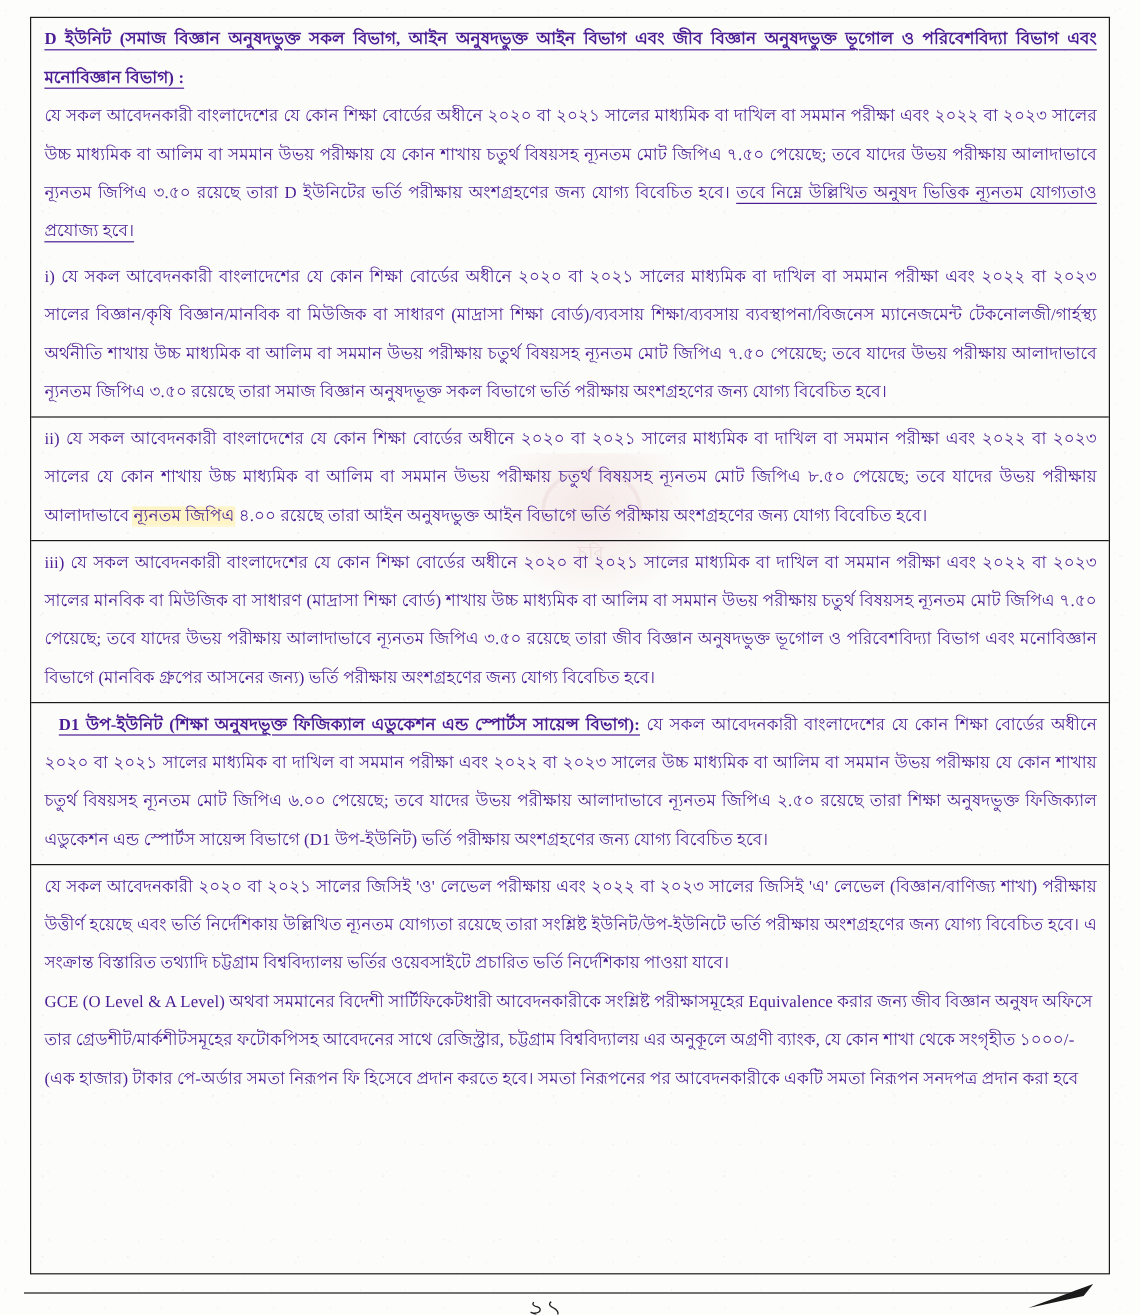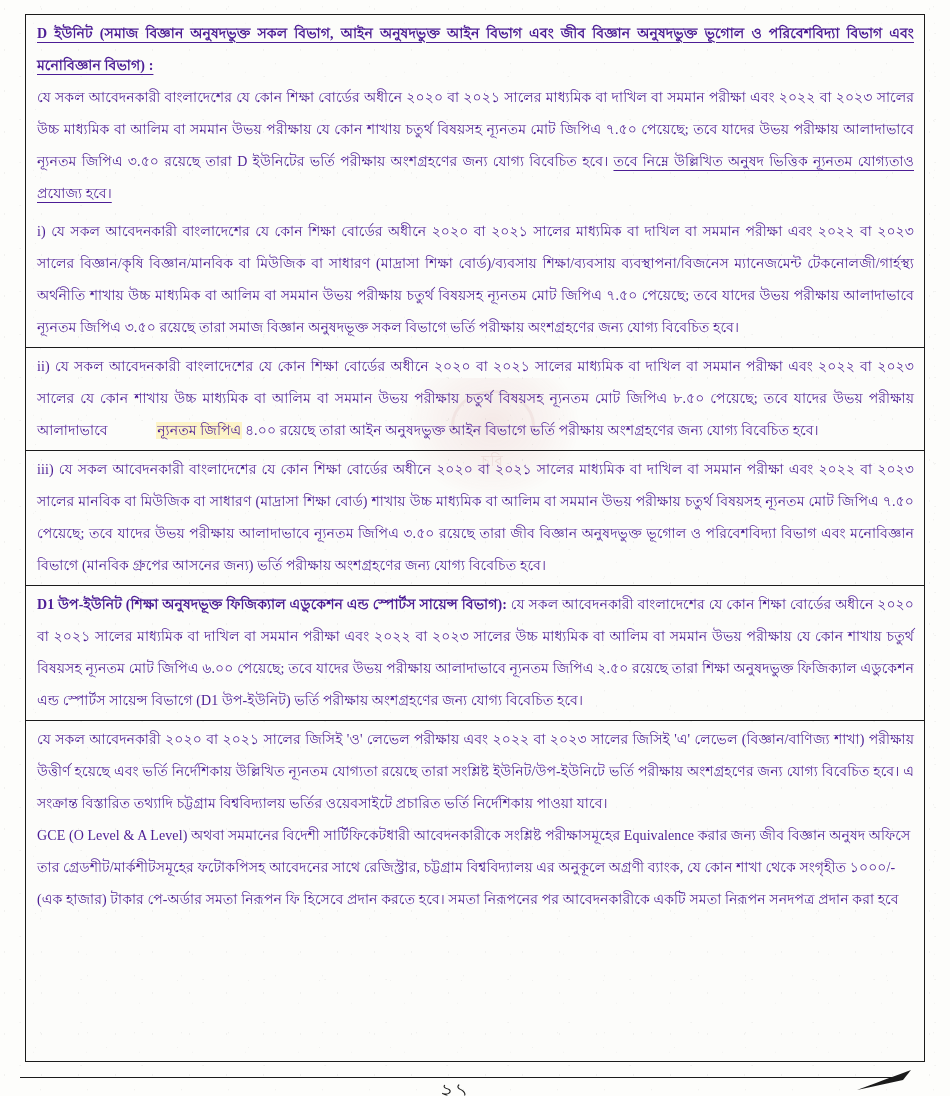--- a/index.html
+++ b/index.html
@@ -95,29 +95,30 @@
   }
   .para.last { text-align: left; }
 
   .headline {
     font-weight: bold;
     text-decoration: underline;
     text-underline-offset: 4px;
   }
   .inline-head {
     font-weight: bold;
+    text-decoration: underline;
     text-underline-offset: 4px;
+    margin-left: 12px;
   }
   .marker { font-weight: normal; }
   .latin { font-family: "Liberation Serif", serif; }
 
   .hl {
     background: #fdf4c8;
     box-shadow: 0 0 0 1px #fdf4c8;
-    margin-left: 46px;
   }
 
   .underline-tail {
     text-decoration: underline;
     text-underline-offset: 4px;
   }
 
   
   #grain {
     position: absolute;

